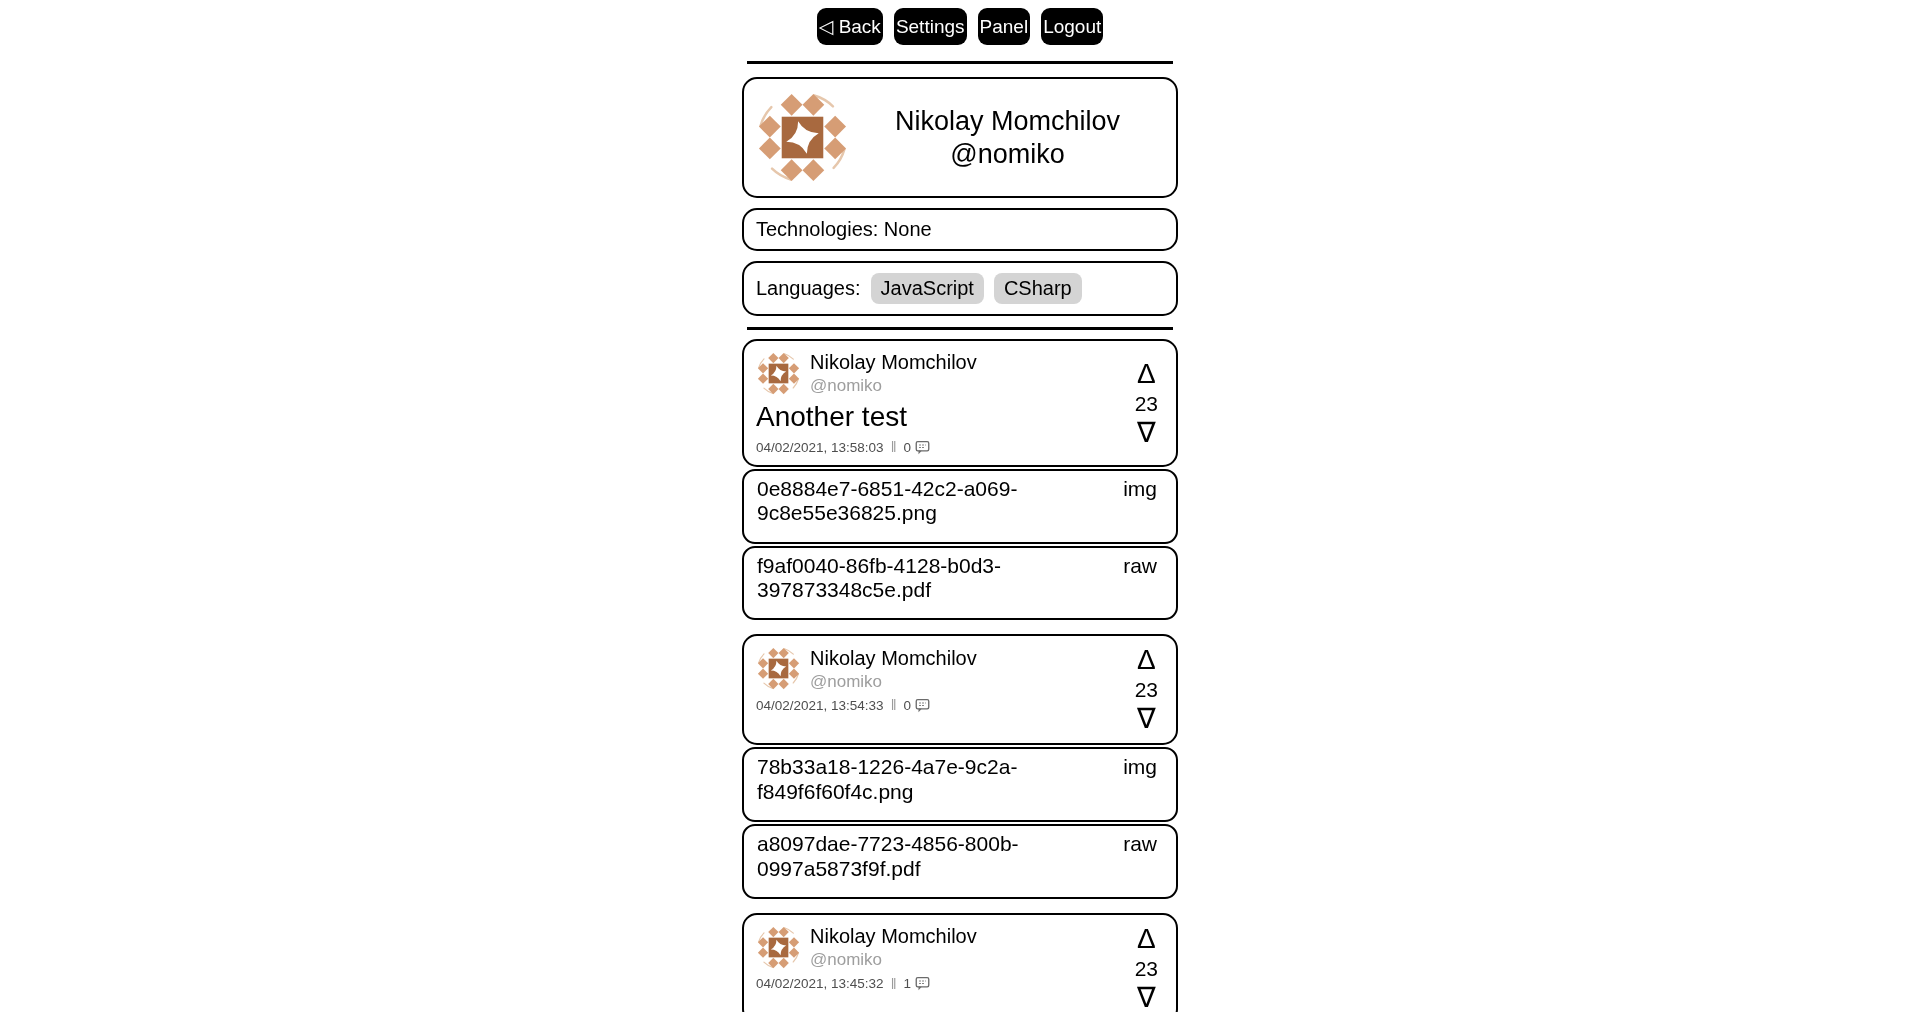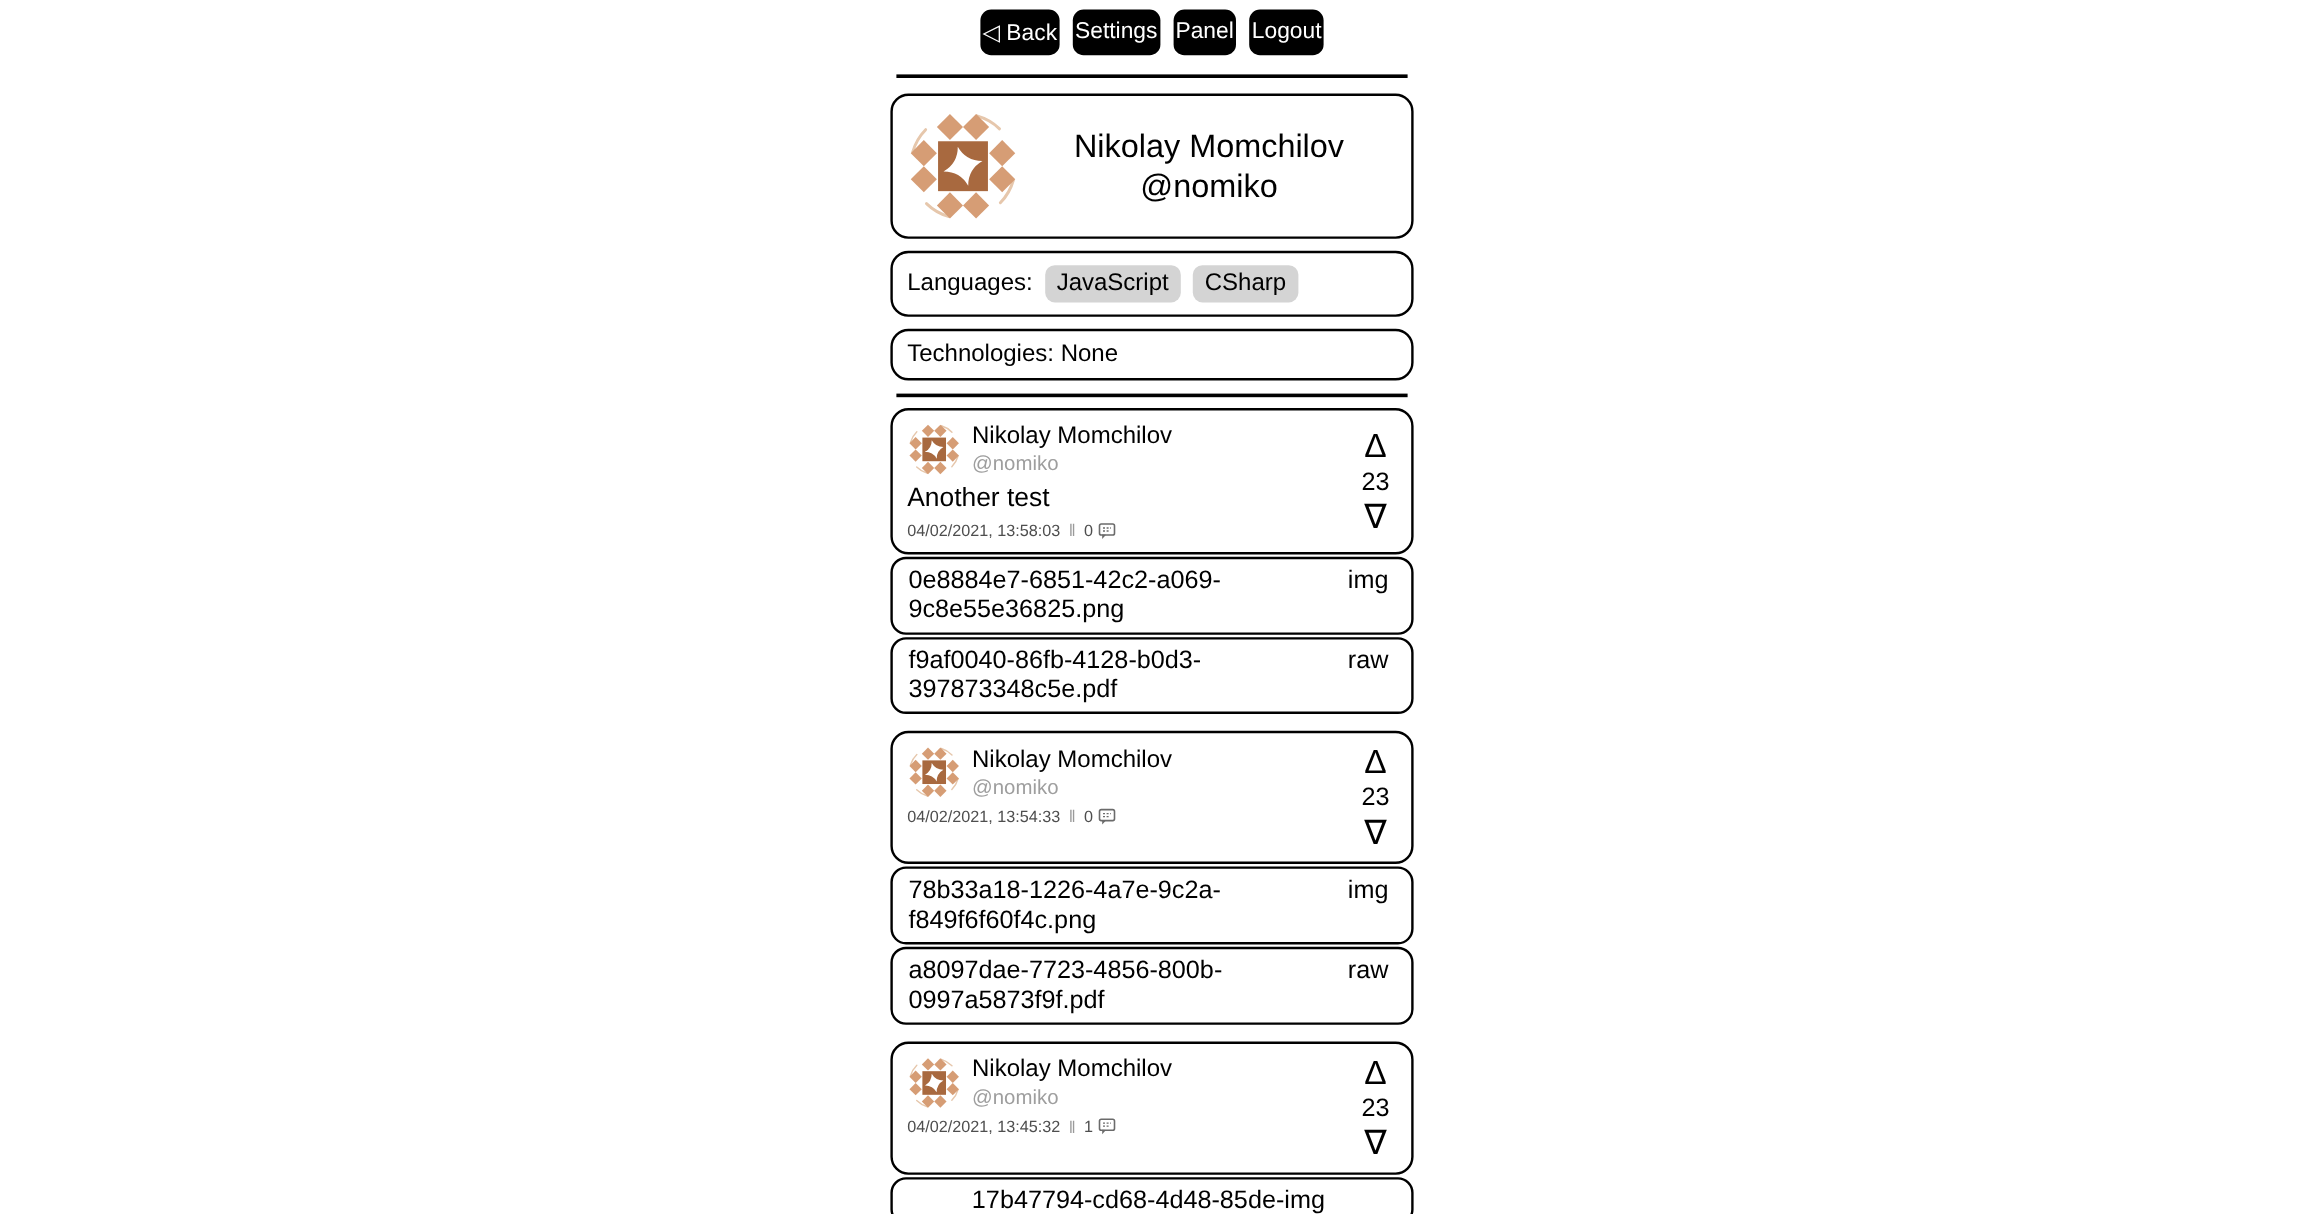--- a/index.html
+++ b/index.html
@@ -53,34 +53,34 @@
   .tag { background: var(--tag-bg, #d4d4d4); border-radius: 8px; padding: 4px 10px; }
 
   
   .post { margin-bottom: 14px; }
   .post-card { display: flex; padding: 10px 0 10px 12px; }
   .post-main { flex: 1; min-width: 0; }
   .post-author { display: flex; align-items: center; gap: 9px; }
   .avatar-sm svg { width: 45px; height: 45px; display: block; }
   .post-author-name { font-size: 20px; line-height: 1.15; }
   .post-author-handle { font-size: 17px; line-height: 1.15; margin-top: 2px; color: var(--handle-gray, #9e9e9e); }
-  .post-title { font-size: 22px; margin-top: 5px; }
+  .post-title { font-size: 28px; margin-top: 5px; }
   .post-meta { display: flex; align-items: center; gap: 7px; margin-top: 6px; font-size: 13.5px; color: var(--meta-gray, #4e4e4e); }
   .meta-sep { color: var(--meta-sep-gray, #9a9a9a); font-size: 14px; }
   .comment-icon { display: inline-flex; margin-left: -3px; }
 
   .vote-col { display: flex; flex-direction: column; align-items: center; justify-content: center; gap: 5px; padding: 0 18px 0 6px; }
   .vote-btn { background: none; border: none; padding: 0; font-family: inherit; font-size: 28px; line-height: 1; color: #000; cursor: pointer; }
   .vote-count { font-size: 21px; line-height: 1; }
 
   
   .attachment-card {
-    display: flex; justify-content: center; align-items: flex-start; 
+    display: flex; justify-content: flex-start; align-items: flex-start; gap: 14px;
     border-radius: 13px; margin-top: 2px;
-    padding: 6px 12px 6px 13px;
+    padding: 6px 12px 16px 13px;
     font-size: 21px; line-height: 1.16;
   }
   .attachment-name { min-width: 0; }
   .attachment-type { flex: none; padding-right: 7px; }
 
   .hidden-defs { position: absolute; width: 0; height: 0; overflow: hidden; }
 </style>
 </head>
 <body>
 
@@ -126,28 +126,28 @@
       <svg viewBox="0 0 96 96">
           <use href="#avatar-icon"></use>
         </svg>
     </span>
     <div class="profile-names">
       <div>Nikolay Momchilov</div>
       <div>@nomiko</div>
     </div>
   </section>
 
+  <section class="card info-card tech-card">
+    <span>Technologies: None</span>
+  </section>
+
   <section class="card info-card languages-card">
     <span>Languages:</span>
     <span class="tag">JavaScript</span>
     <span class="tag">CSharp</span>
-  </section>
-
-  <section class="card info-card tech-card">
-    <span>Technologies: None</span>
   </section>
 
   <hr class="rule posts-rule">
 
   <div id="posts">
   <article class="post">
     <div class="card post-card">
       <div class="post-main">
         <div class="post-author">
           <span class="avatar avatar-sm">

